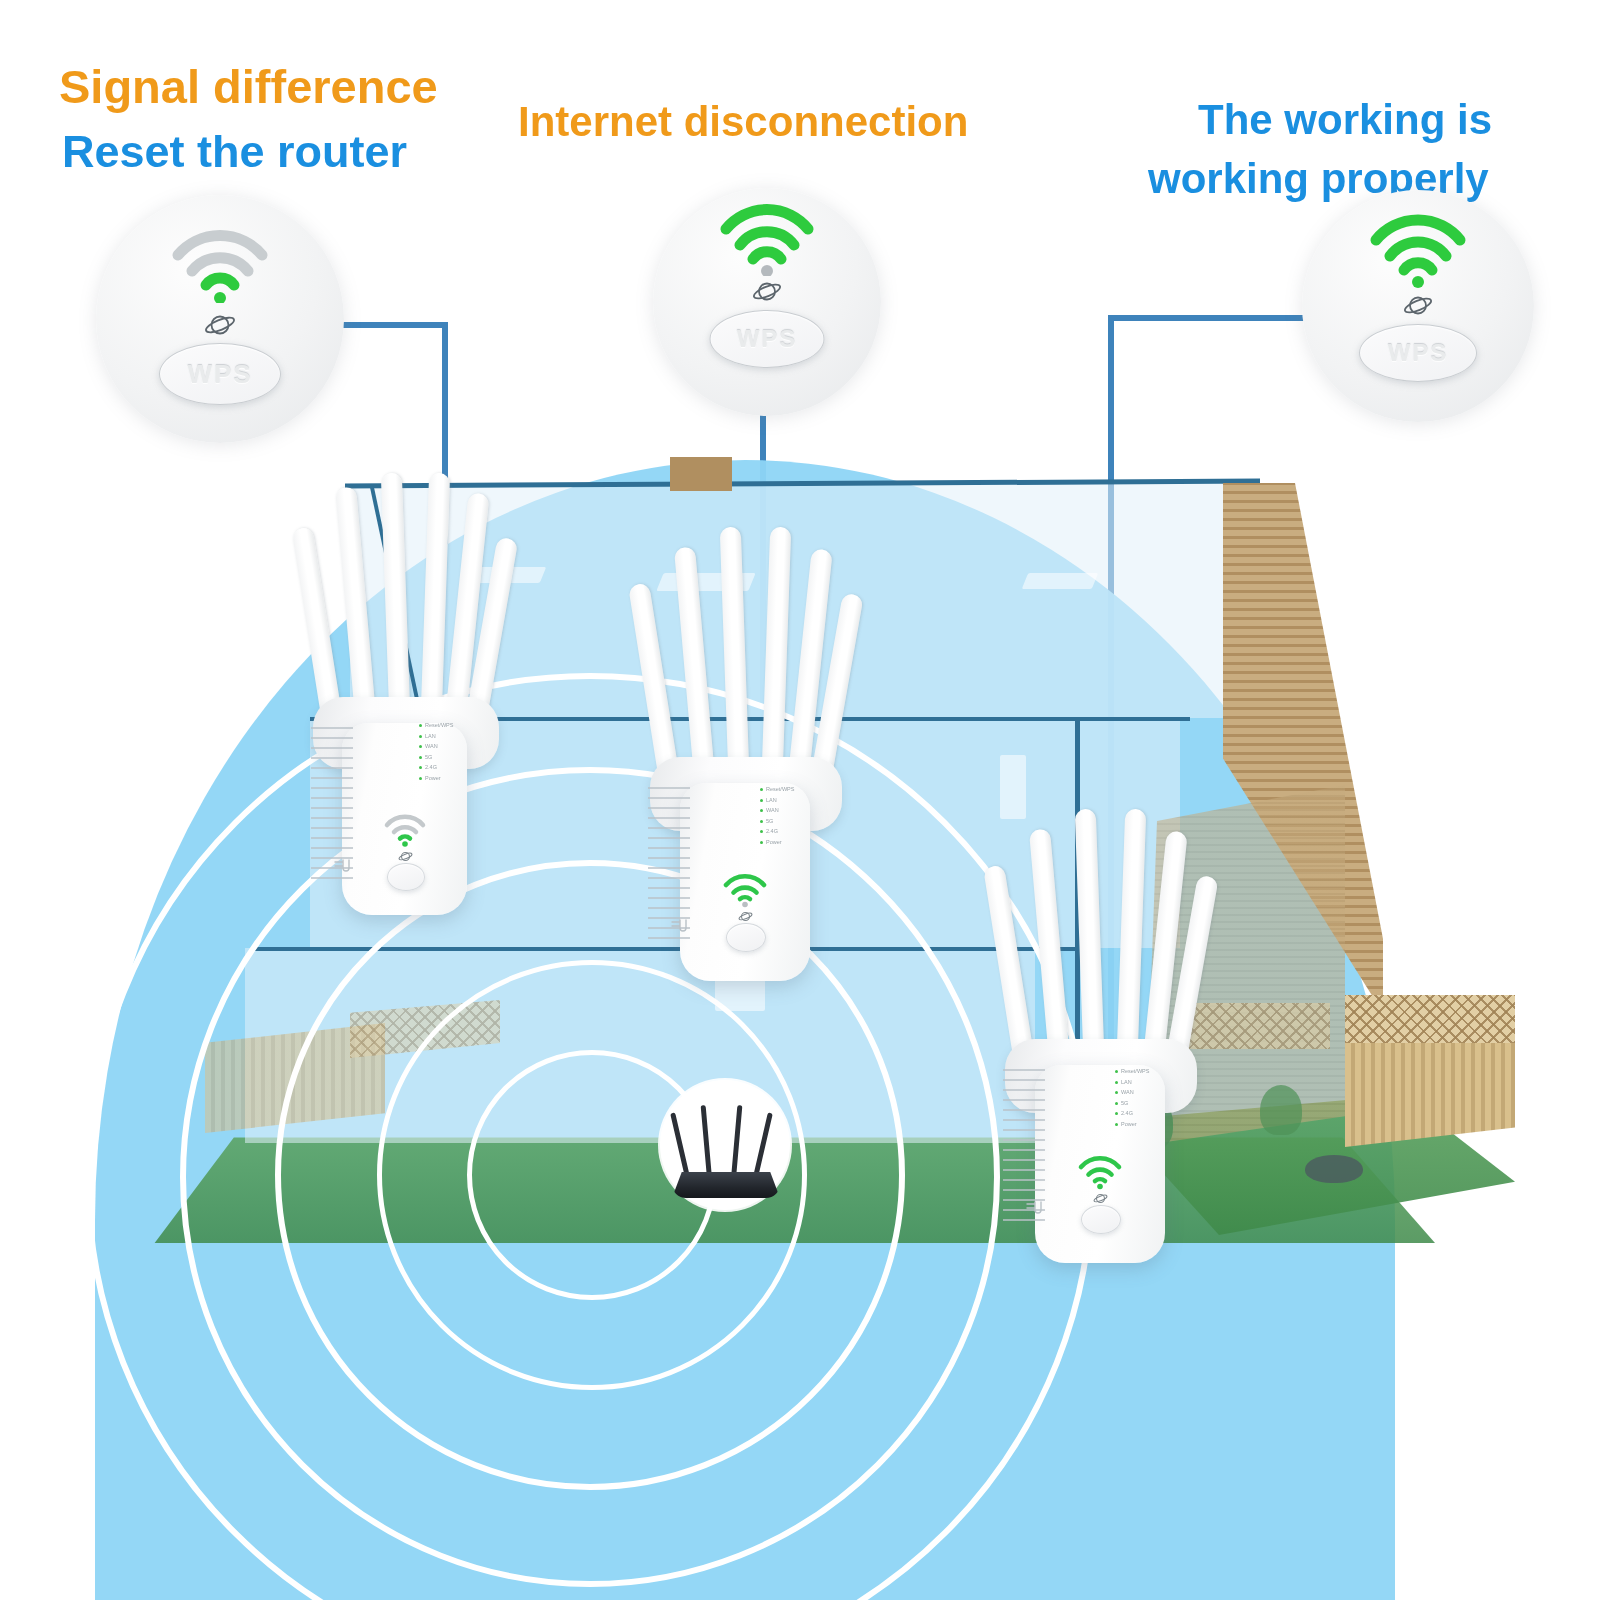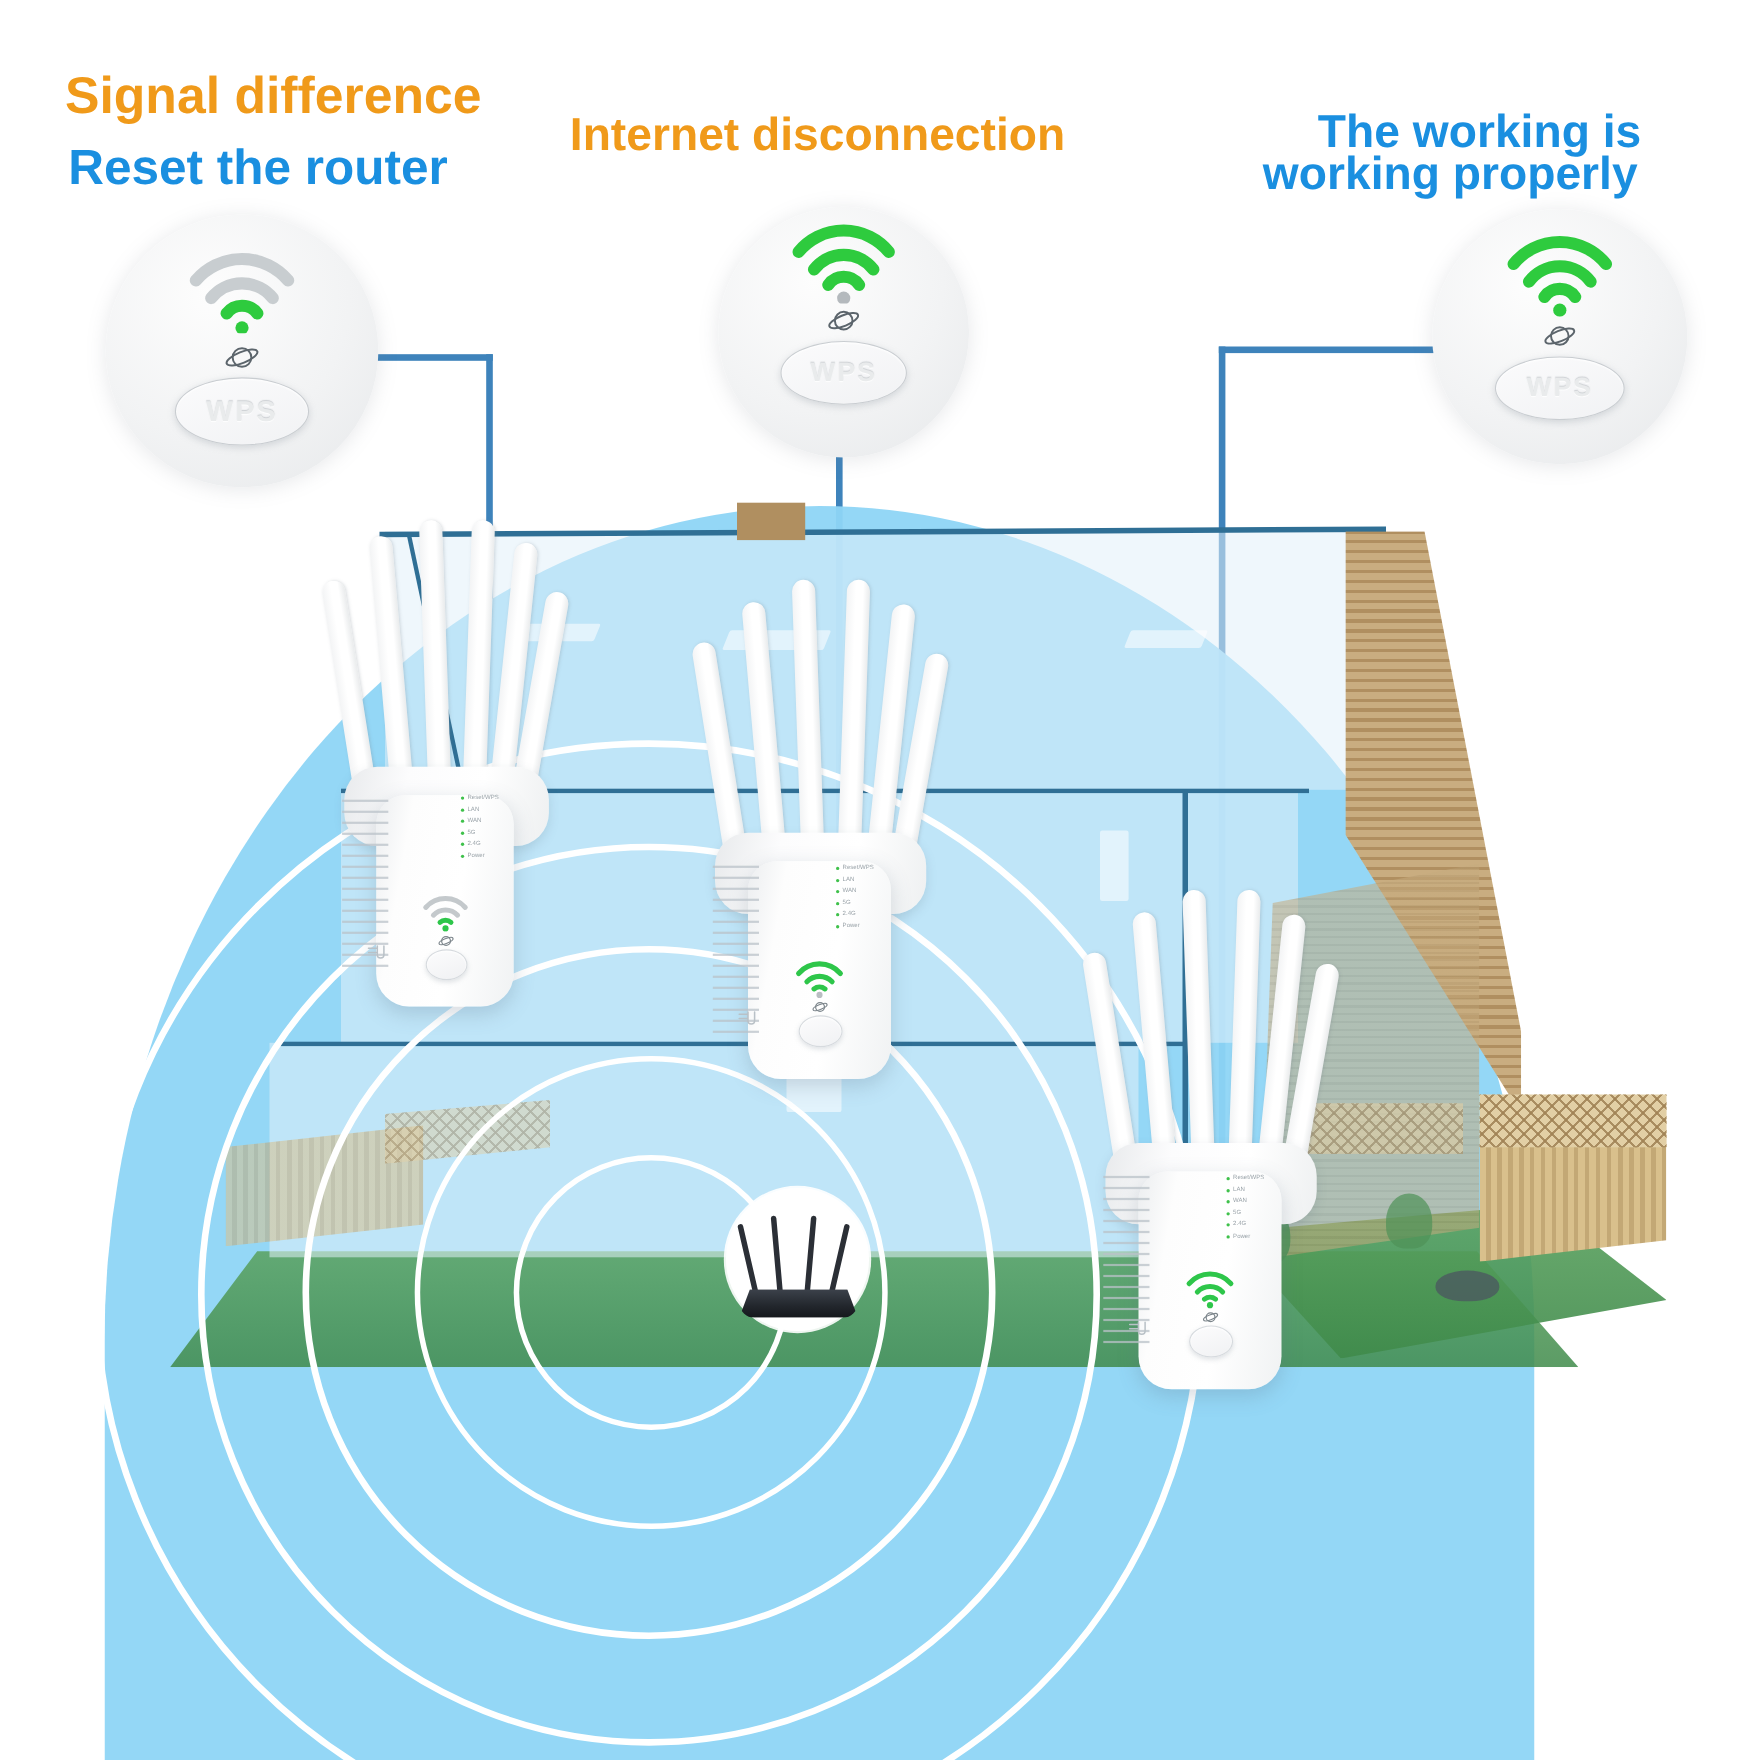--- a/index.html
+++ b/index.html
@@ -13,21 +13,21 @@
 
   
   .heading { position: absolute; font-weight: 700; line-height: 1.05; white-space: nowrap; }
   .h-orange { color: #f09a1a; }
   .h-blue   { color: #1a8fe0; }
 
   #head1-l1 { left: 40px;  top: 62px;  font-size: 47px; margin-left: 19px; }
   #head1-l2 { left: 62px;  top: 128px; font-size: 45px; }
   #head2-l1 { left: 518px; top: 100px; font-size: 42px; }
   #head3-l1 { left: 1198px;top: 98px;  font-size: 42px; }
-  #head3-l2 { left: 1148px;top: 136px; font-size: 42px; }
+  #head3-l2 { left: 1148px;top: 157px; font-size: 42px; }
 
   
   .lead { position: absolute; background: #3e83bb; }
 
   
   .callout {
     position: absolute;
     border-radius: 50%;
     background: radial-gradient(circle at 38% 30%, #fdfdfd 0%, #f2f3f4 55%, #e6e8ea 100%);
     box-shadow: 0 2px 18px rgba(120,130,140,.18);

